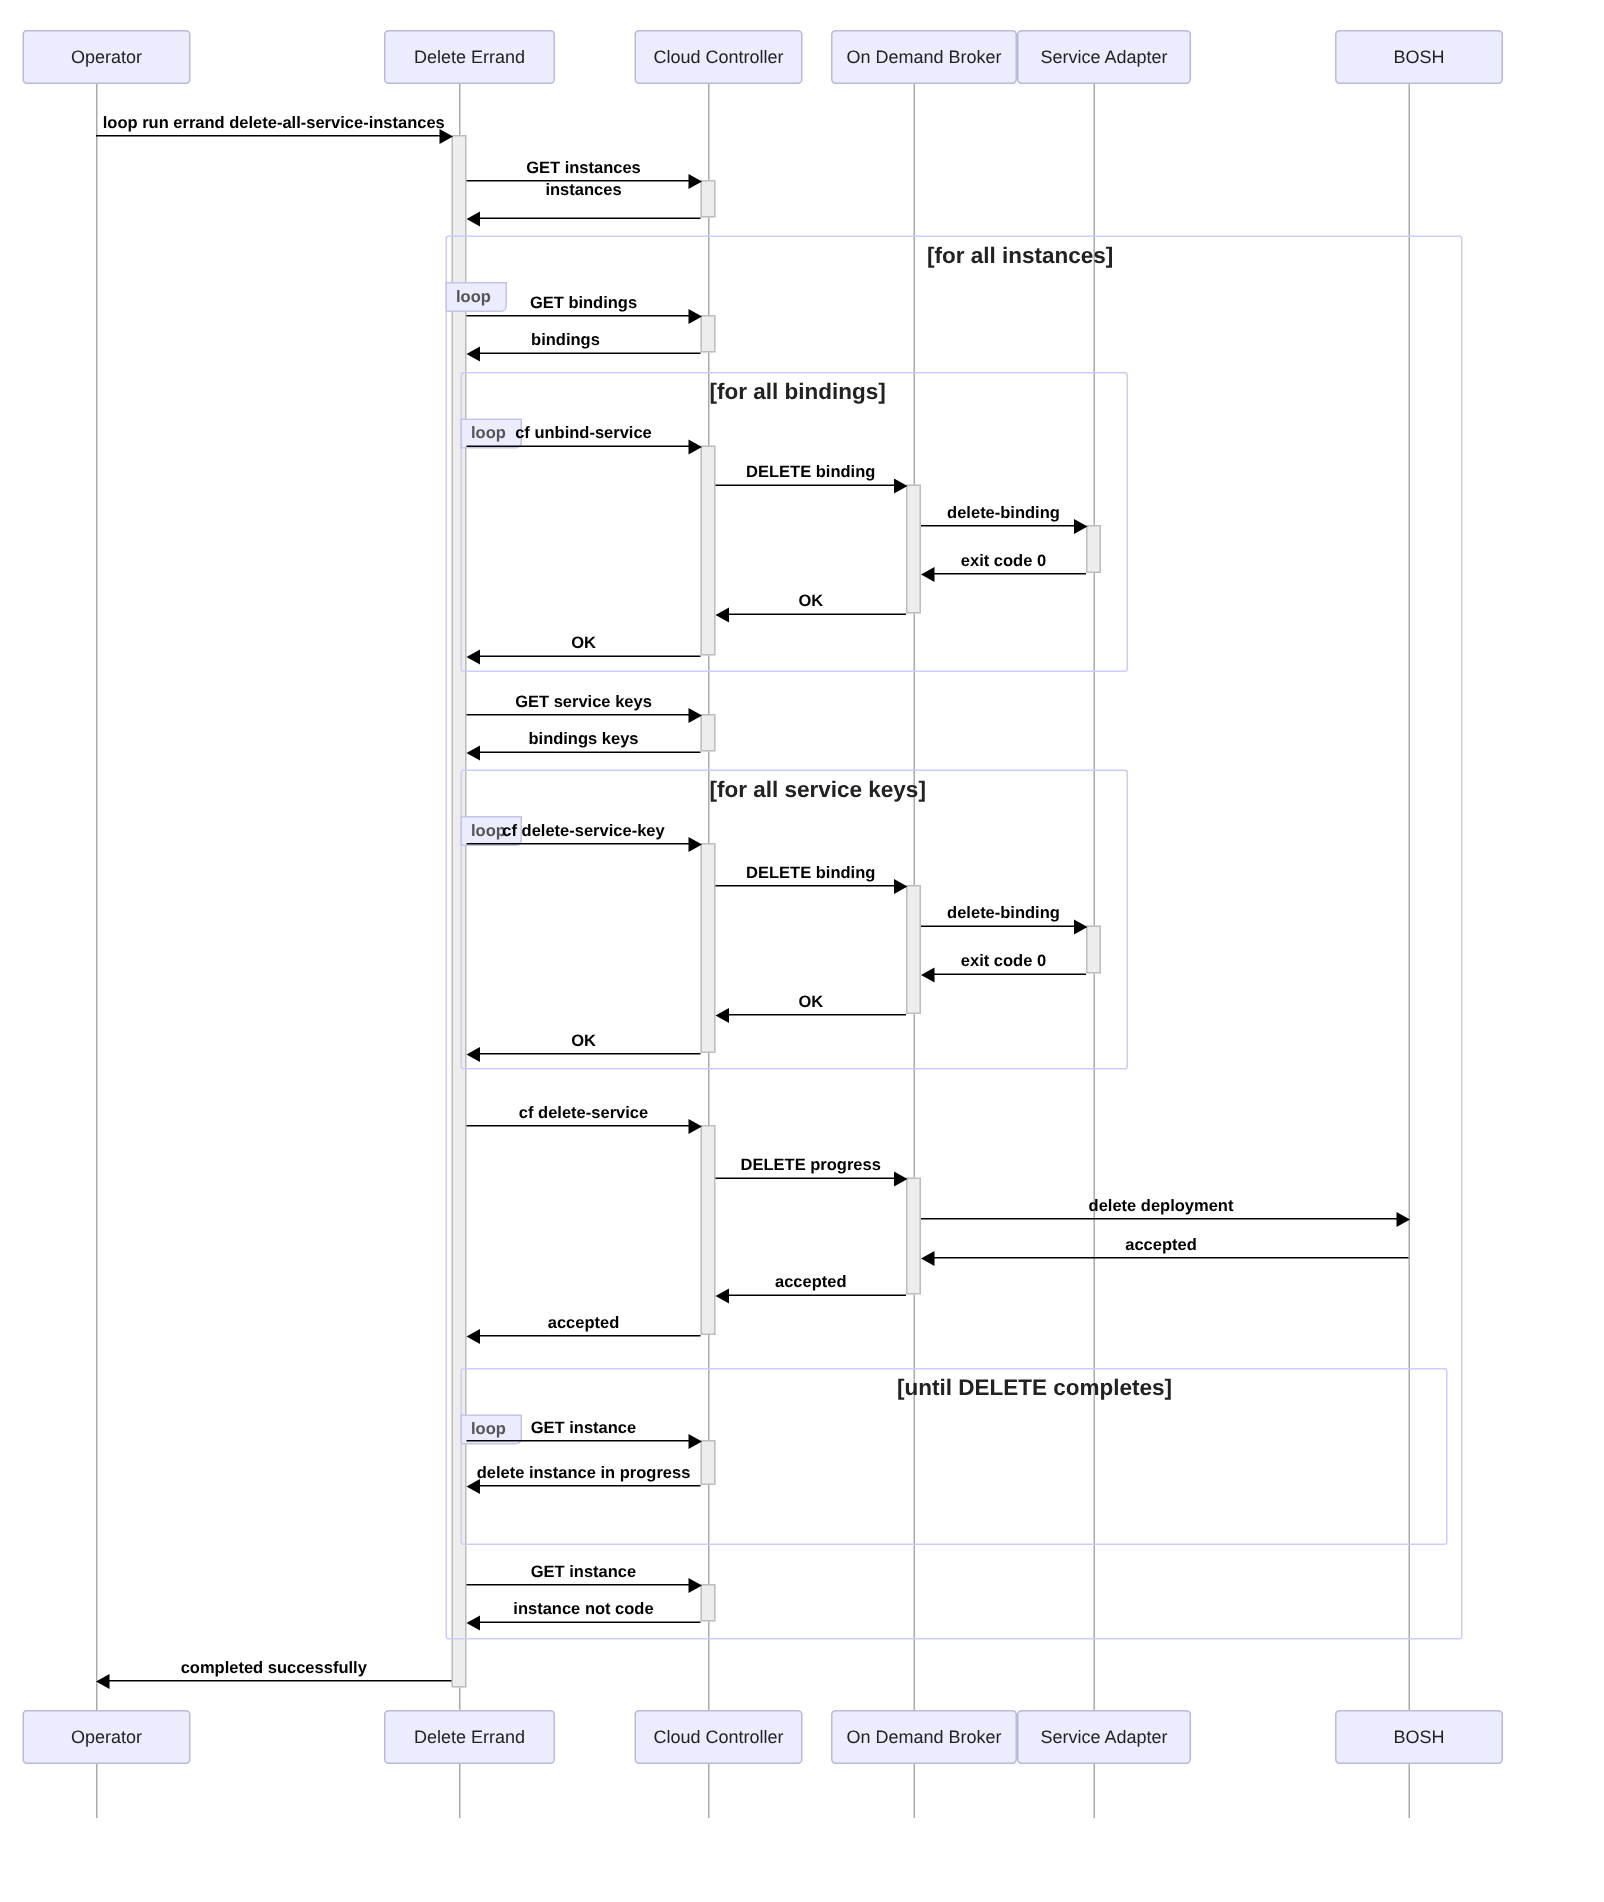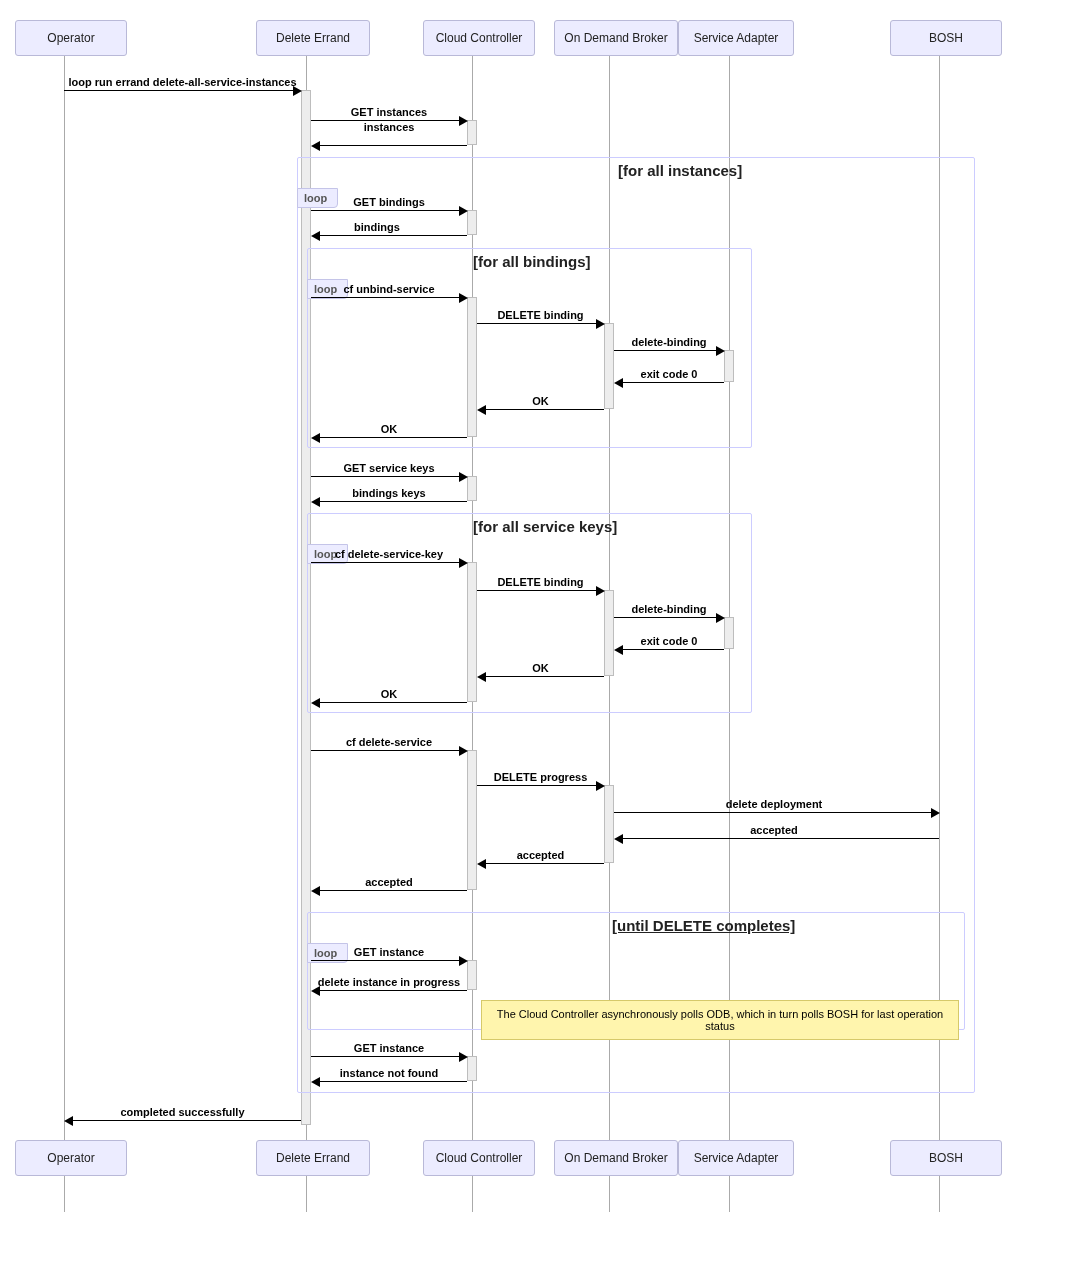--- a/index.html
+++ b/index.html
@@ -66,21 +66,21 @@
   <div class="loop-box" style="left:307px; top:248px; width:445px; height:200px;">
     <div class="loop-label">loop</div>
     <div class="loop-cond" style="left:165px;">[for all bindings]</div>
   </div>
   <div class="loop-box" style="left:307px; top:513px; width:445px; height:200px;">
     <div class="loop-label">loop</div>
     <div class="loop-cond" style="left:165px;">[for all service keys]</div>
   </div>
   <div class="loop-box" style="left:307px; top:912px; width:658px; height:118px;">
     <div class="loop-label">loop</div>
-    <div class="loop-cond" style="left:304px;text-decoration:underline;">[until DELETE completes]</div>
+    <div class="loop-cond" style="left:290px;">[until DELETE completes]</div>
   </div>
 
   <div class="msg-label" style="left:64px; top:76px; width:237px;">loop run errand delete-all-service-instances</div>
   <div class="arrow h" style="left:64px; top:90px; width:234px;"></div>
   <div class="arrowhead right" style="left:293px; top:86px;"></div>
 
   <div class="msg-label" style="left:311px; top:106px; width:156px;">GET instances</div>
   <div class="arrow h" style="left:311px; top:120px; width:153px;"></div>
   <div class="arrowhead right" style="left:459px; top:116px;"></div>
 
@@ -174,26 +174,25 @@
   <div class="arrow h" style="left:314px; top:890px; width:153px;"></div>
   <div class="arrowhead left" style="left:311px; top:886px;"></div>
 
   <div class="msg-label" style="left:311px; top:946px; width:156px;">GET instance</div>
   <div class="arrow h" style="left:311px; top:960px; width:153px;"></div>
   <div class="arrowhead right" style="left:459px; top:956px;"></div>
   <div class="msg-label" style="left:311px; top:976px; width:156px;">delete instance in progress</div>
   <div class="arrow h" style="left:314px; top:990px; width:153px;"></div>
   <div class="arrowhead left" style="left:311px; top:986px;"></div>
 
-  <div class="note" style="left:481px; top:1000px; width:478px;">The Cloud Controller asynchronously polls ODB, which in turn polls BOSH for last operation status</div>
 
   <div class="msg-label" style="left:311px; top:1042px; width:156px;">GET instance</div>
   <div class="arrow h" style="left:311px; top:1056px; width:153px;"></div>
   <div class="arrowhead right" style="left:459px; top:1052px;"></div>
-  <div class="msg-label" style="left:311px; top:1067px; width:156px;">instance not found</div>
+  <div class="msg-label" style="left:311px; top:1067px; width:156px;">instance not code</div>
   <div class="arrow h" style="left:314px; top:1081px; width:153px;"></div>
   <div class="arrowhead left" style="left:311px; top:1077px;"></div>
 
   <div class="msg-label" style="left:64px; top:1106px; width:237px;">completed successfully</div>
   <div class="arrow h" style="left:67px; top:1120px; width:234px;"></div>
   <div class="arrowhead left" style="left:64px; top:1116px;"></div>
 
 </div>
 
 </body></html>

